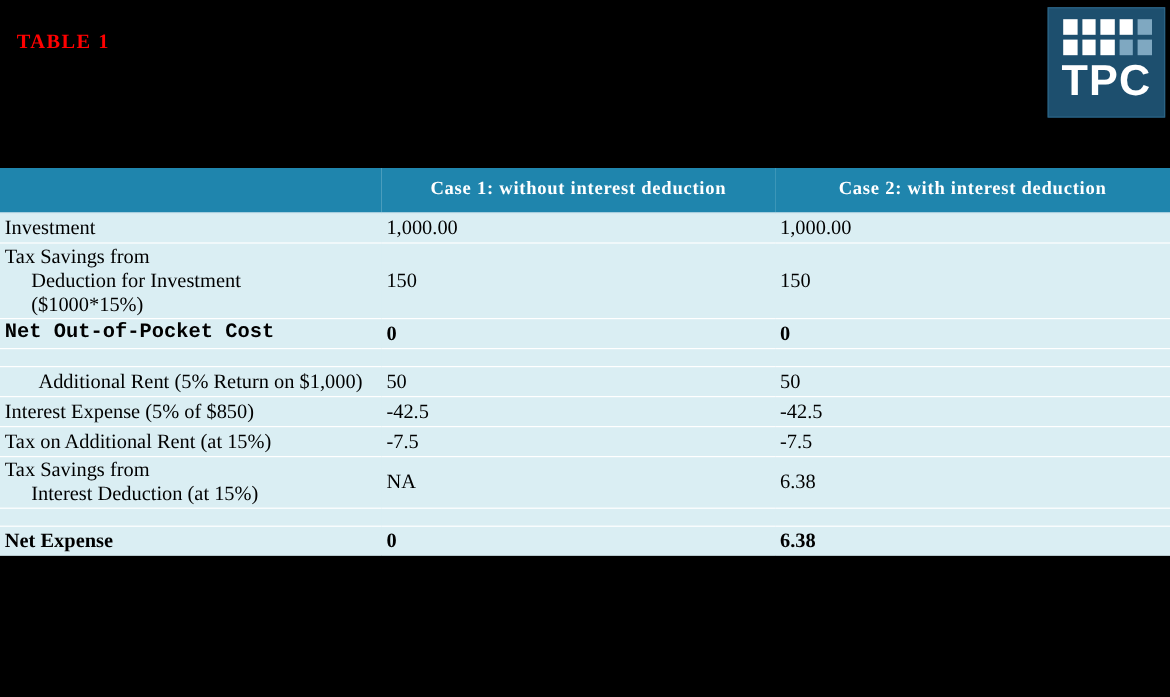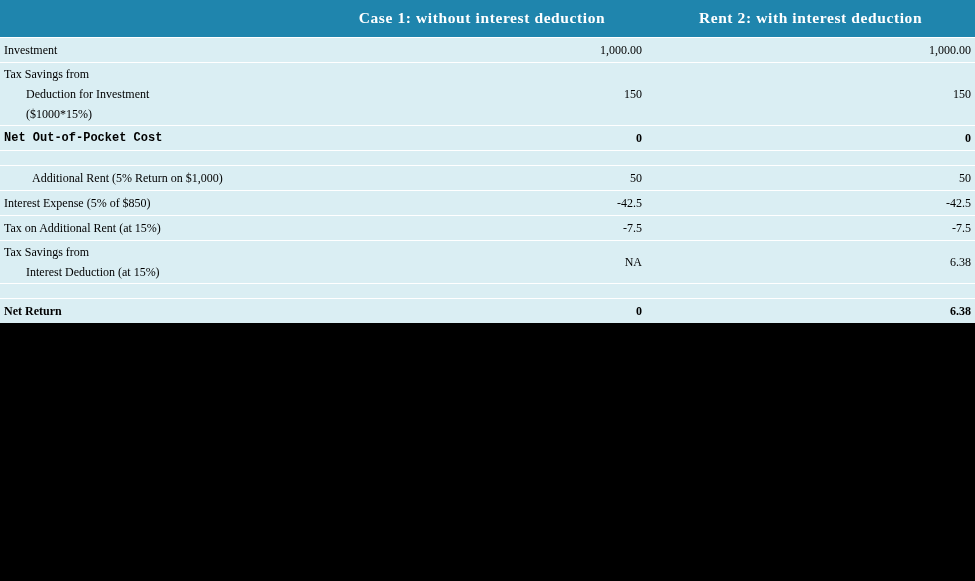--- a/index.html
+++ b/index.html
@@ -99,54 +99,72 @@
     border: 0;
     height: 22px;
   }
   table.data thead th.blank {
     background: #1f85ad;
   }
   table.data td {
     background: #daeef3;
     color: #000000;
     font-family: "Liberation Serif", serif;
-    font-size: 12px;
+    font-size: 17px;
     padding: 2px 4px;
     border-top: 1px solid #ffffff;
     vertical-align: middle;
     line-height: 20px;
   }
   td.label { text-align: left; padding-left: 4px; }
-  td.num { text-align: right; }
+  td.num { text-align: left; }
   td.bold, .bold { font-weight: bold; }
   tr.spacer td {
     height: 14px;
     padding: 0;
     line-height: 14px;
   }
   .indent { display: block; padding-left: 22px; }
   tr.tall td { padding-top: 1px; padding-bottom: 1px; }
 </style>
 </head>
 <body>
 
 <div class="page">
 
+  <div class="header-band">
+    <div class="table-label">TABLE 1</div>
+    <div class="logo">
+      <div class="logo-grid">
+        <span></span>
+          <span></span>
+          <span></span>
+          <span></span>
+          <span class="dim"></span>
+        <span></span>
+          <span></span>
+          <span></span>
+          <span class="dim"></span>
+          <span class="dim"></span>
+      </div>
+      <div class="logo-text">TPC</div>
+    </div>
+  </div>
 
   <table class="data">
     <colgroup>
         <col class="c1">
         <col class="c2">
         <col class="c3">
       </colgroup>
     <thead>
       <tr>
         <th class="blank"></th>
         <th>Case 1: without interest deduction</th>
-        <th>Rent 2: with interest deduction</th>
+        <th>Case 2: with interest deduction</th>
       </tr>
     </thead>
     <tbody id="table-body">
         <tr>
           <td class="label">
             <span style="display: block;">Investment</span>
           </td>
           <td class="num">1,000.00</td>
           <td class="num">1,000.00</td>
         </tr>
@@ -200,21 +218,21 @@
           <td class="num">NA</td>
           <td class="num">6.38</td>
         </tr>
         <tr class="spacer">
           <td>&nbsp;</td>
           <td>&nbsp;</td>
           <td>&nbsp;</td>
         </tr>
         <tr>
           <td class="label bold">
-            <span style="display: block;">Net Return</span>
+            <span style="display: block;">Net Expense</span>
           </td>
           <td class="num bold">0</td>
           <td class="num bold">6.38</td>
         </tr>
       </tbody>
   </table>
 
 </div>
 
 </body></html>

